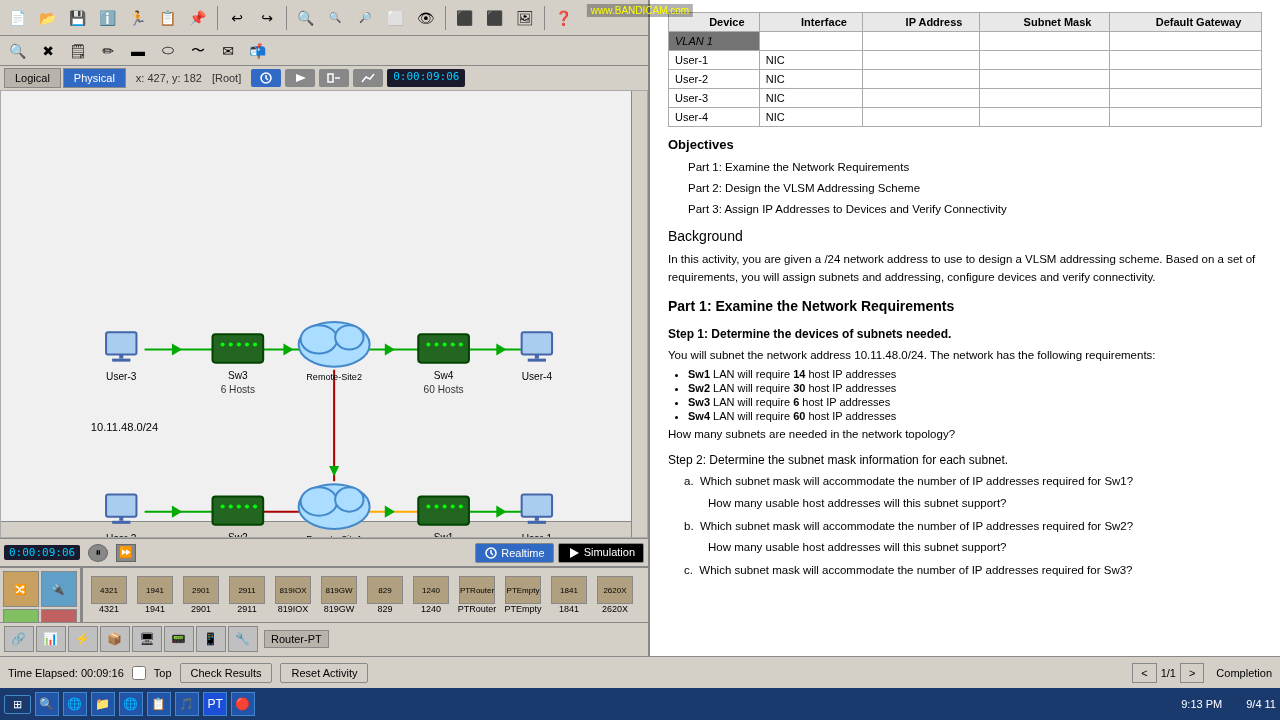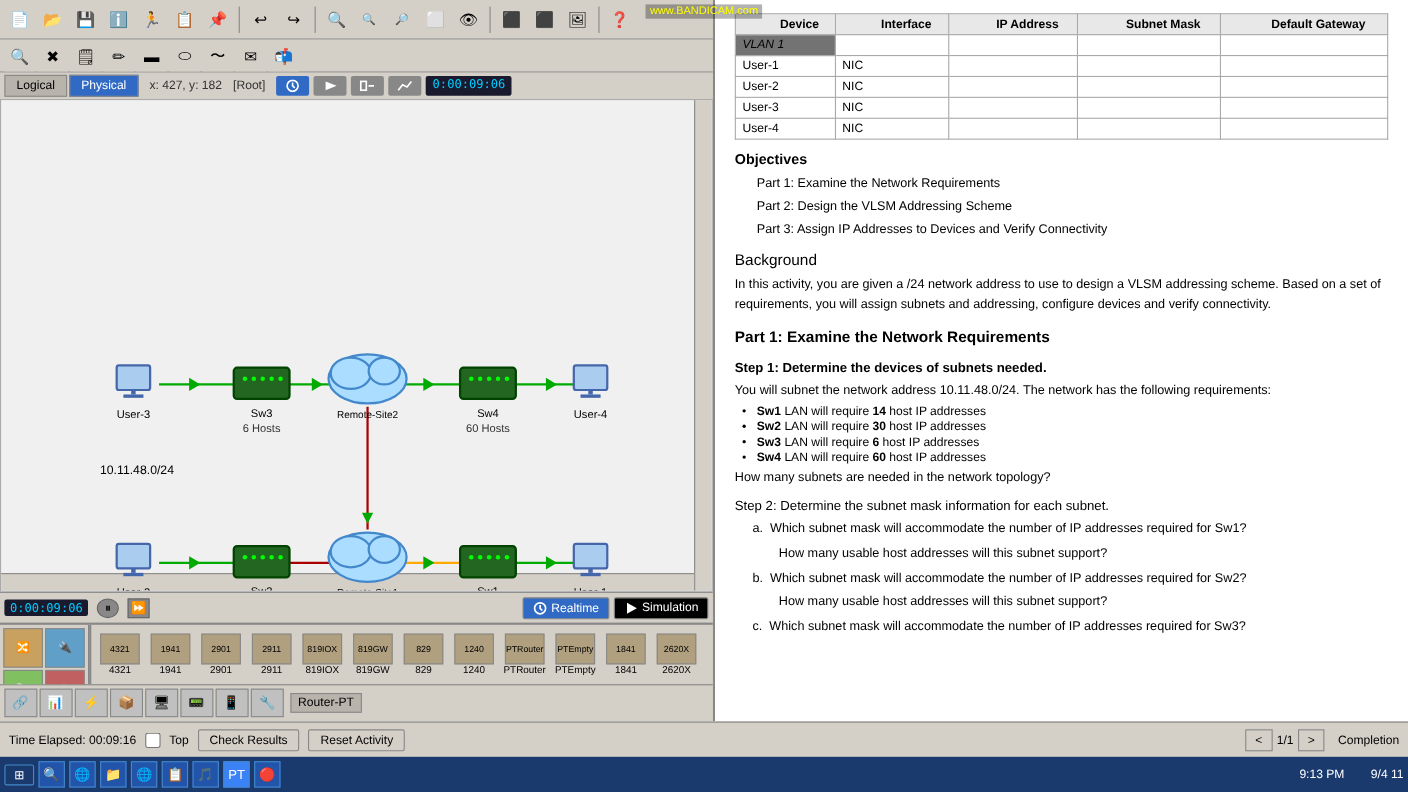--- a/index.html
+++ b/index.html
@@ -482,21 +482,21 @@
 
   <div class="taskbar">
     <button class="taskbar-start">⊞</button>
     <div class="taskbar-icons">
       <div class="taskbar-icon">🔍</div>
       <div class="taskbar-icon">🌐</div>
       <div class="taskbar-icon">📁</div>
       <div class="taskbar-icon">🌐</div>
       <div class="taskbar-icon">📋</div>
       <div class="taskbar-icon">🎵</div>
-      <div class="taskbar-icon" style="background:#3b82f6;">PT</div>
+      <div class="taskbar-icon" style="background:#1d4ed8;">PT</div>
       <div class="taskbar-icon">🔴</div>
     </div>
     <div class="taskbar-right">
       <span>9:13 PM</span>
       <span>9/4 11</span>
     </div>
   </div>
 
   <div class="bandicam-watermark">www.BANDICAM.com</div>
 </div>

